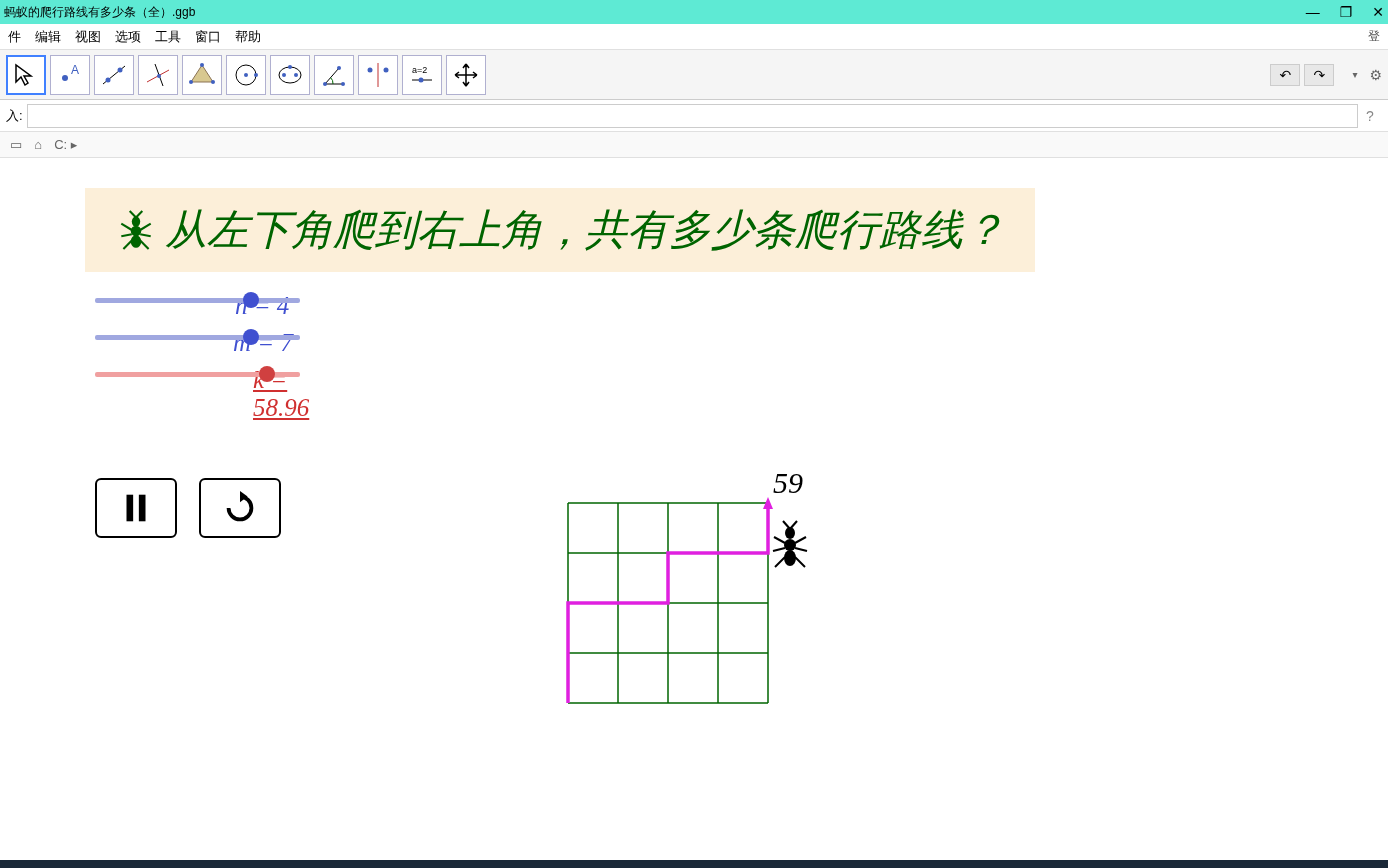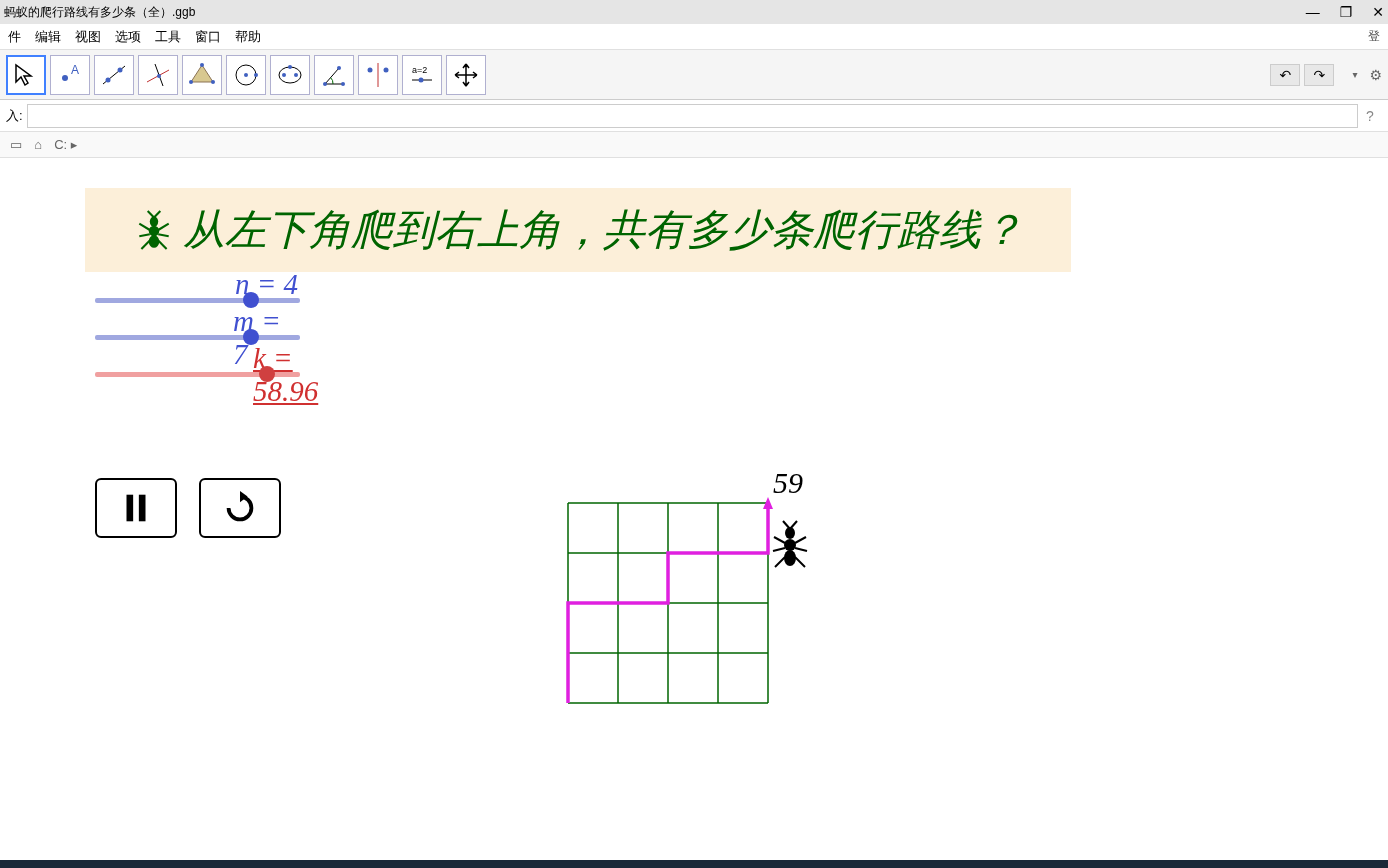--- a/index.html
+++ b/index.html
@@ -1,19 +1,19 @@
 <!DOCTYPE html>
 <html><head>
 <meta charset="utf-8">
 <style>
 * { box-sizing: border-box; margin: 0; padding: 0; }
 body { font-family: Arial, sans-serif; background: #fff; width: 1388px; height: 868px; overflow: hidden; position: relative; }
 
 
-.titlebar { height: 24px; background: #e5e5e5; display: flex; align-items: center; justify-content: space-between; padding: 0 4px; font-size: 12px; }
+.titlebar { height: 24px; background: #5eead4; display: flex; align-items: center; justify-content: space-between; padding: 0 4px; font-size: 12px; }
 .titlebar .right { display: flex; gap: 20px; align-items: center; }
 .titlebar .right span { font-size: 14px; cursor: pointer; }
 
 
 .menubar { height: 26px; background: #fff; display: flex; align-items: center; padding: 0 4px; font-size: 13px; gap: 6px; border-bottom: 1px solid #e0e0e0; }
 .menubar span { padding: 2px 4px; cursor: pointer; }
 .menubar .right { margin-left: auto; font-size: 12px; color: #555; }
 
 
 .toolbar { height: 50px; background: #f5f5f5; border-bottom: 1px solid #ccc; display: flex; align-items: center; padding: 0 6px; gap: 4px; }
@@ -30,28 +30,28 @@
 .inputbar .help { width: 24px; text-align: center; font-size: 14px; color: #888; cursor: pointer; }
 
 
 .breadbar { height: 26px; background: #f9f9f9; border-bottom: 1px solid #e0e0e0; display: flex; align-items: center; padding: 0 10px; gap: 12px; font-size: 13px; color: #666; }
 .breadbar span { cursor: pointer; }
 
 
 .canvas { position: relative; width: 100%; height: calc(100% - 158px); background: #fff; }
 
 
-.banner { position: absolute; left: 85px; top: 30px; background: #fcefd9; padding: 14px 48px; display: flex; align-items: center; gap: 8px; }
+.banner { position: absolute; left: 85px; top: 30px; background: #fcefd9; padding: 14px 30px; display: flex; align-items: center; gap: 8px; }
 .banner-text { font-family: 'SimSun', serif; font-size: 42px; color: #006400; font-style: italic; }
 .ant-icon { width: 42px; height: 42px; }
 
 
 .slider-group { position: absolute; left: 95px; top: 140px; }
 .slider { position: relative; margin-bottom: 18px; }
-.slider-label { font-family: 'Times New Roman', serif; font-size: 29px; font-style: italic; position: absolute; }
+.slider-label { font-family: 'Times New Roman', serif; font-size: 25px; font-style: italic; position: absolute; margin-top: 24px; }
 .slider-track { height: 5px; border-radius: 2px; position: relative; }
 .slider-thumb { width: 16px; height: 16px; border-radius: 50%; position: absolute; top: -6px; }
 .slider.blue .slider-track { background: #a0a8e0; width: 205px; }
 .slider.blue .slider-thumb { background: #4050d0; }
 .slider.blue .slider-label { color: #4050d0; }
 .slider.red .slider-track { background: #f0a0a0; width: 205px; }
 .slider.red .slider-thumb { background: #d04040; }
 .slider.red .slider-label { color: #d03030; text-decoration: underline; }
 
 

